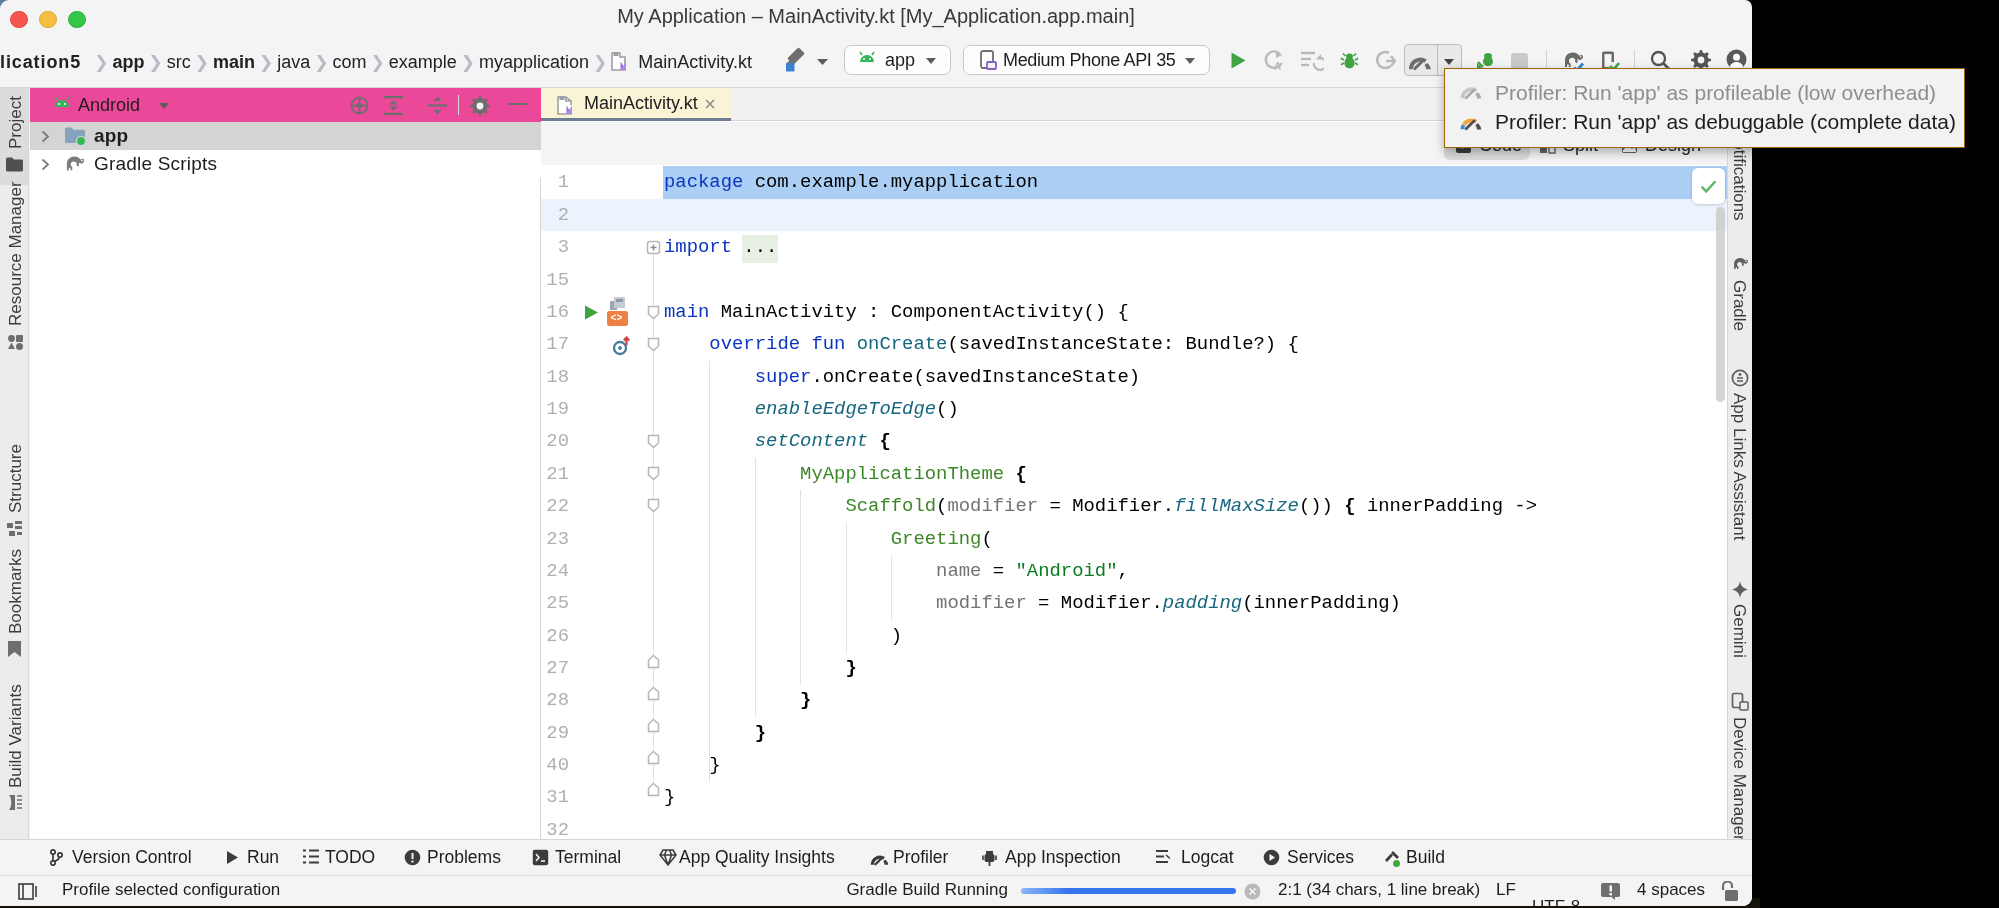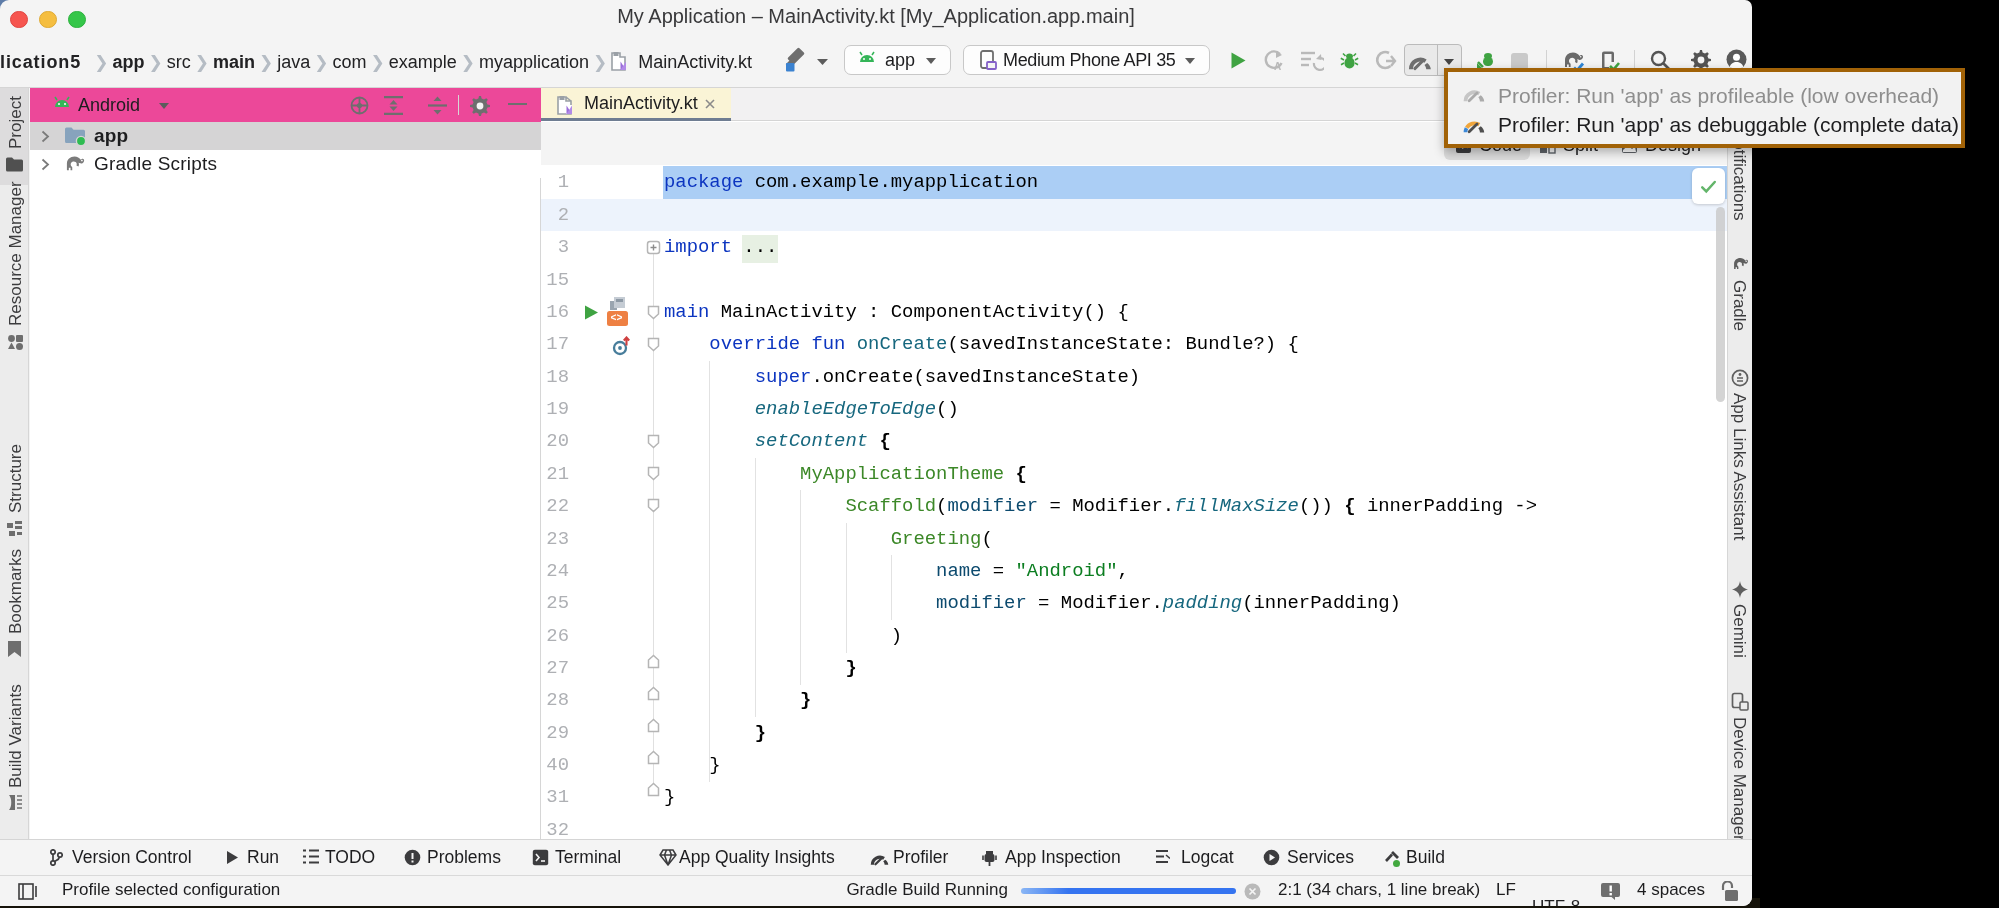--- a/index.html
+++ b/index.html
@@ -42,33 +42,33 @@
   #edtoolbar { left:0; top:34px; width:1186px; height:43px; background:#f4f4f4; }
   #edbody { left:0; top:77px; width:1186px; height:674px; background:#fff; overflow:hidden; }
   .mono { font-family:"Liberation Mono", monospace; font-size:18.9px; white-space:pre; }
   .cl { position:absolute; left:123px; height:32.4px; line-height:32.4px; }
   .ln { position:absolute; width:28px; text-align:right; color:#aeb0b4; height:32.4px; line-height:32.4px; left:0; }
   .kw { color:#0c35c0; }
   .fn { color:#16677e; }
   .fi { color:#16677e; font-style:italic;margin-top:44px; }
   .gr { color:#3c8828; }
   .st { color:#0b7d20; }
-  .ar { color:#0c4a6e; }
+  .ar { color:#737373; }
   .bb { font-weight:bold; }
   .guide { position:absolute; width:1px; background:#e2e2e2; }
   
   #rstripe { left:1727px; top:88px; width:25px; height:751px; background:#ececec; border-left:1px solid #d6d6d6; }
   .vlbl-r { position:absolute; transform:rotate(90deg); transform-origin:0 0; font-size:17px; color:#3c3c3e; white-space:nowrap; }
   
   #btoolbar { left:0; top:839px; width:1752px; height:35px; background:#f4f4f4; border-top:1px solid #d5d5d5; }
   #statusbar { left:0; top:875px; width:1752px; height:31px; background:#f4f4f4; border-top:1px solid #d9d9d9; font-size:17px; color:#1d1d1f; }
   .bitem { position:absolute; top:0; height:34px; line-height:34px; font-size:17.5px; color:#1d1d1f; white-space:nowrap; }
   .bico { position:absolute; top:9px; }
   
-  #popup { left:1444px; top:68px; width:521px; height:80px; background:#f2f2f2; border:4px solid #a16207; box-shadow:0 4px 10px rgba(0,0,0,0.3); z-index:5; }
+  #popup { left:1444px; top:68px; width:521px; height:80px; background:#f2f2f2; border:1px solid #a16207; box-shadow:0 4px 10px rgba(0,0,0,0.3); z-index:5; }
   .prow { position:absolute; left:16px; height:20px; line-height:20px; font-size:21px; white-space:nowrap; }
 </style>
 </head>
 <body>
 <div id="bluecorner" class="abs"></div>
 <div id="deskstrip" class="abs"></div>
 <div id="win" class="abs">
   <div id="tlr" class="abs tl"></div>
     <div id="tly" class="abs tl"></div>
     <div id="tlg" class="abs tl"></div>

